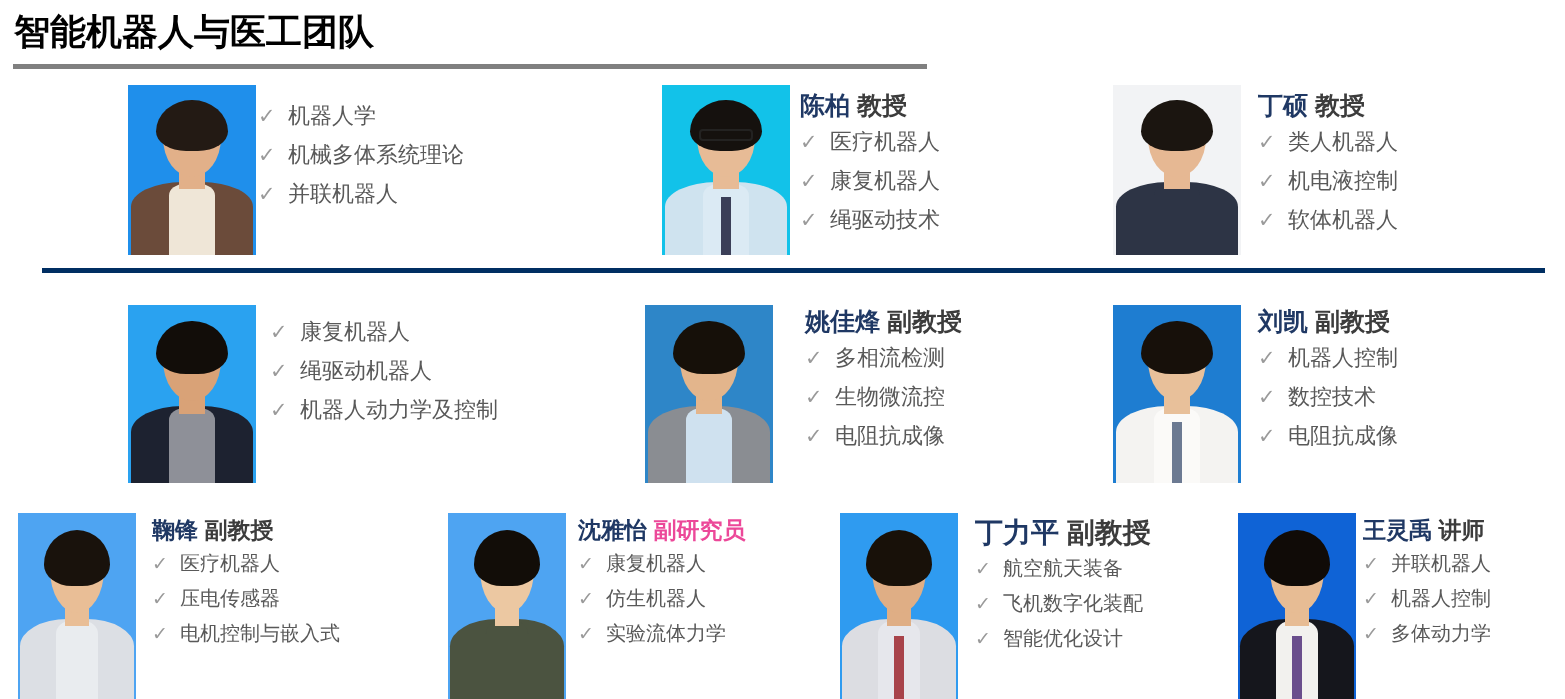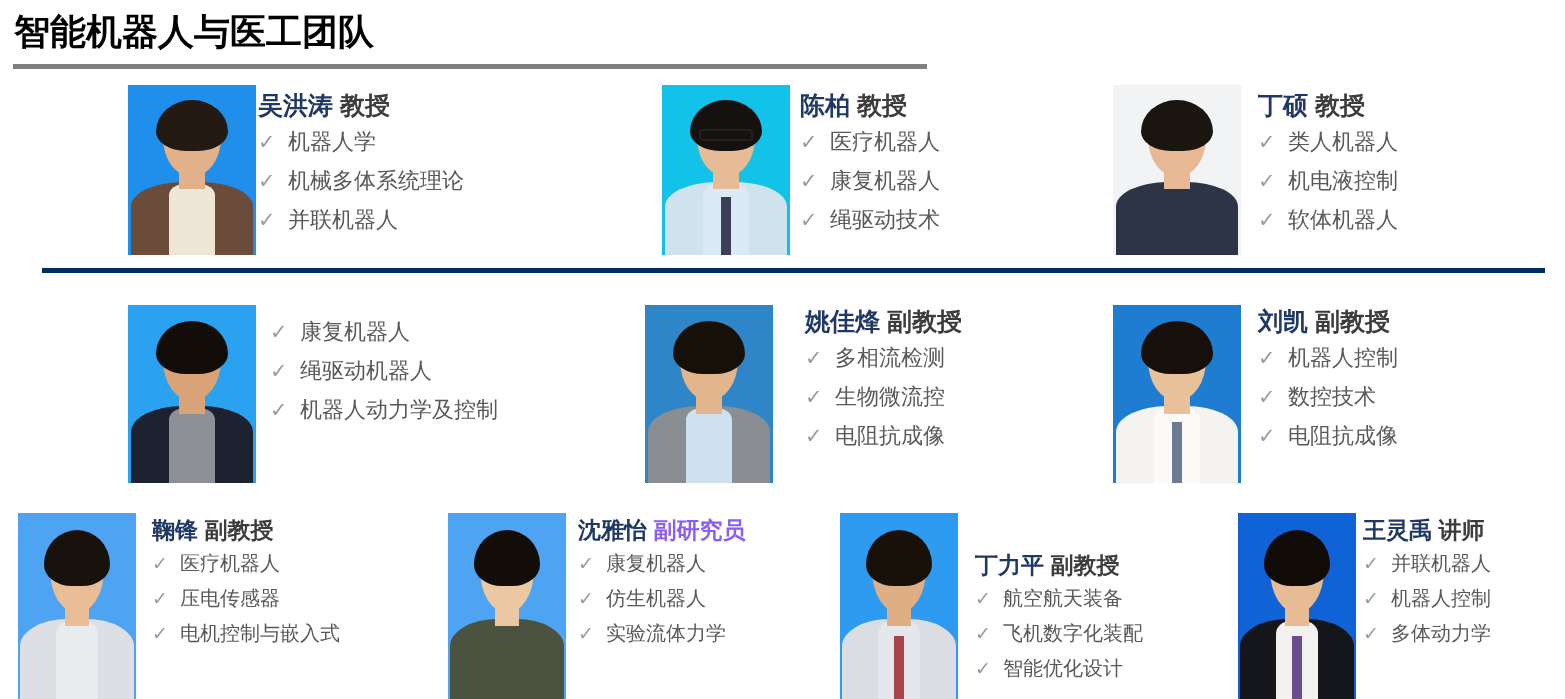--- a/index.html
+++ b/index.html
@@ -175,21 +175,20 @@
       <div class="person" style="left: 0px; top: 0px;">
         <div class="photo" style="left: 128px; top: 85px; width: 128px; height: 170px;">
           <div class="pbg" style="background:#1F8FEB"></div>
           <div class="fig-body" style="background:#6b4b3a"></div>
           <div class="fig-shirt" style="background:#efe6d7"></div>
           <div class="fig-neck" style="background:#e2b089"></div>
           <div class="fig-face" style="background:#e2b089"></div>
           <div class="fig-hair" style="background:#231a14"></div>
         </div>
         <div class="info" style="left: 258px; top: 92px;">
-          <div class="name-line" style="font-size: 25px;"><span class="name" style="color: rgb(31, 56, 100);">吴洪涛</span><span class="title" style="color: rgb(60, 60, 60);"> 教授</span></div>
           <ul class="bullets" style="font-size: 22px;">
             <li style="margin-top: 9px;">
               <span class="chk" style="color: rgb(154, 154, 154); width: 30px; font-size: 20.9px;">✓</span>
               <span class="btxt" style="color: rgb(89, 89, 89);">机器人学</span>
             </li>
             <li style="margin-top: 9px;">
               <span class="chk" style="color: rgb(154, 154, 154); width: 30px; font-size: 20.9px;">✓</span>
               <span class="btxt" style="color: rgb(89, 89, 89);">机械多体系统理论</span>
             </li>
             <li style="margin-top: 9px;">
@@ -366,21 +365,21 @@
       <div class="person" style="left: 0px; top: 0px;">
         <div class="photo" style="left: 448px; top: 513px; width: 118px; height: 186px;">
           <div class="pbg" style="background:#4EA4F2"></div>
           <div class="fig-body" style="background:#4b5340"></div>
           <div class="fig-shirt" style="background:#4b5340"></div>
           <div class="fig-neck" style="background:#ecc8a2"></div>
           <div class="fig-face" style="background:#ecc8a2"></div>
           <div class="fig-hair" style="background:#120d08"></div>
         </div>
         <div class="info" style="left: 578px; top: 518px;">
-          <div class="name-line" style="font-size: 23px;"><span class="name" style="color: rgb(31, 56, 100);">沈雅怡</span><span class="title" style="color: #8b5cf6; text-align: right;"> 副研究员</span></div>
+          <div class="name-line" style="font-size: 23px;"><span class="name" style="color: rgb(31, 56, 100);">沈雅怡</span><span class="title" style="color: #ec4899; text-align: right;"> 副研究员</span></div>
           <ul class="bullets" style="font-size: 20px;">
             <li style="margin-top: 8px;">
               <span class="chk" style="color: rgb(154, 154, 154); width: 28px; font-size: 19px;">✓</span>
               <span class="btxt" style="color: rgb(89, 89, 89);">康复机器人</span>
             </li>
             <li style="margin-top: 8px;">
               <span class="chk" style="color: rgb(154, 154, 154); width: 28px; font-size: 19px;">✓</span>
               <span class="btxt" style="color: rgb(89, 89, 89);">仿生机器人</span>
             </li>
             <li style="margin-top: 8px;">
@@ -394,21 +393,21 @@
         <div class="photo" style="left: 840px; top: 513px; width: 118px; height: 186px;">
           <div class="pbg" style="background:#2F9BF0"></div>
           <div class="fig-body" style="background:#dcdde2"></div>
           <div class="fig-shirt" style="background:#e6e7ec"></div>
           <div class="fig-tie" style="background:#a8434a"></div>
           <div class="fig-neck" style="background:#dfae85"></div>
           <div class="fig-face" style="background:#dfae85"></div>
           <div class="fig-hair" style="background:#181109"></div>
         </div>
         <div class="info" style="left: 975px; top: 518px;">
-          <div class="name-line" style="font-size: 23px; margin-top: 35px;"><span class="name" style="color: rgb(31, 56, 100);">丁力平</span><span class="title" style="color: rgb(60, 60, 60);"> 副教授</span></div>
+          <div class="name-line" style="font-size: 28px;"><span class="name" style="color: rgb(31, 56, 100);">丁力平</span><span class="title" style="color: rgb(60, 60, 60);"> 副教授</span></div>
           <ul class="bullets" style="font-size: 20px;">
             <li style="margin-top: 8px;">
               <span class="chk" style="color: rgb(154, 154, 154); width: 28px; font-size: 19px;">✓</span>
               <span class="btxt" style="color: rgb(89, 89, 89);">航空航天装备</span>
             </li>
             <li style="margin-top: 8px;">
               <span class="chk" style="color: rgb(154, 154, 154); width: 28px; font-size: 19px;">✓</span>
               <span class="btxt" style="color: rgb(89, 89, 89);">飞机数字化装配</span>
             </li>
             <li style="margin-top: 8px;">

